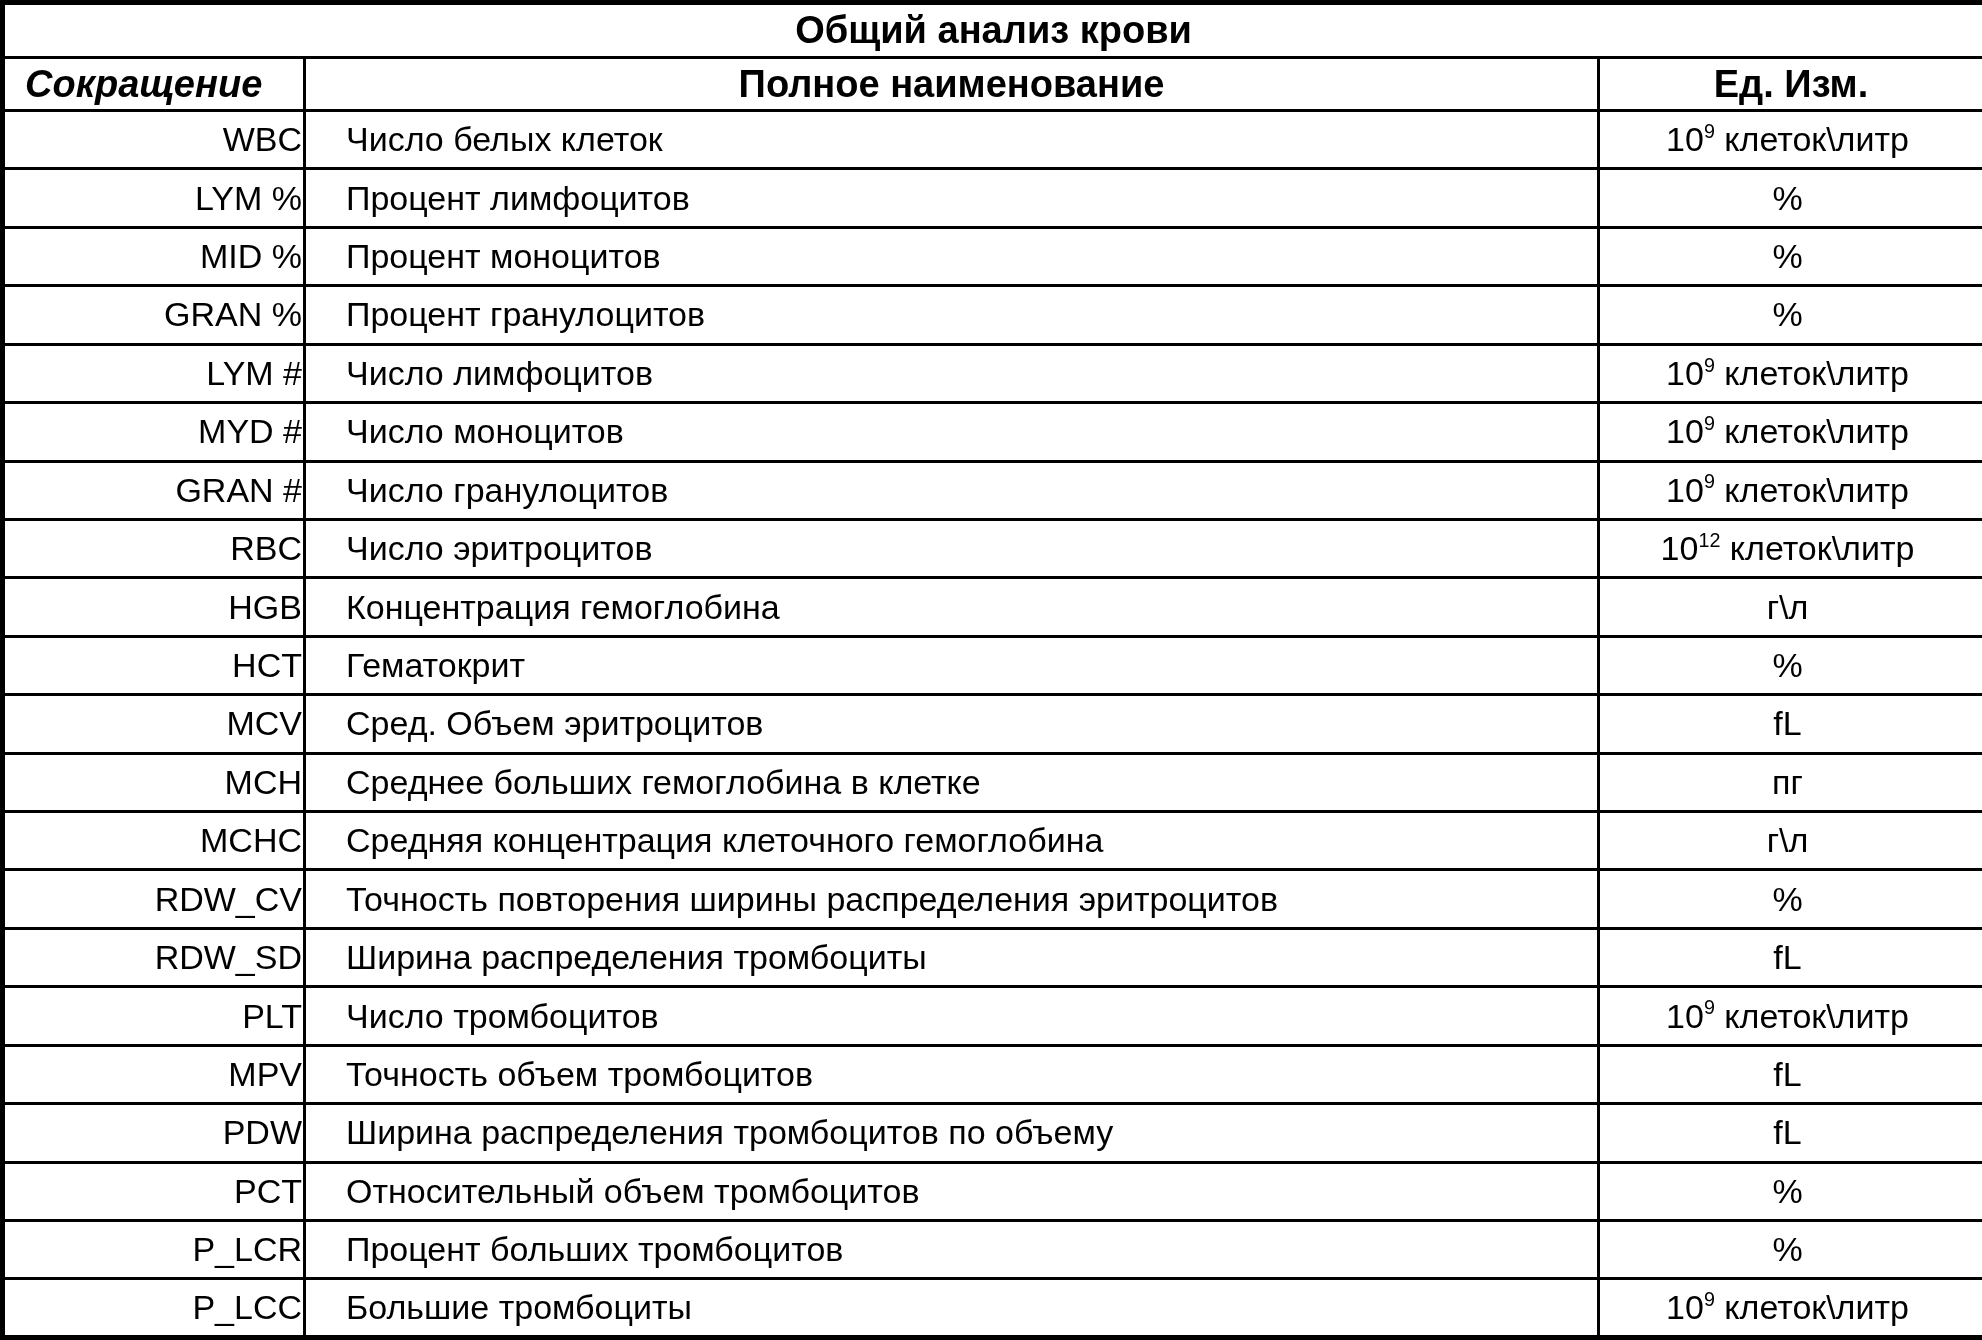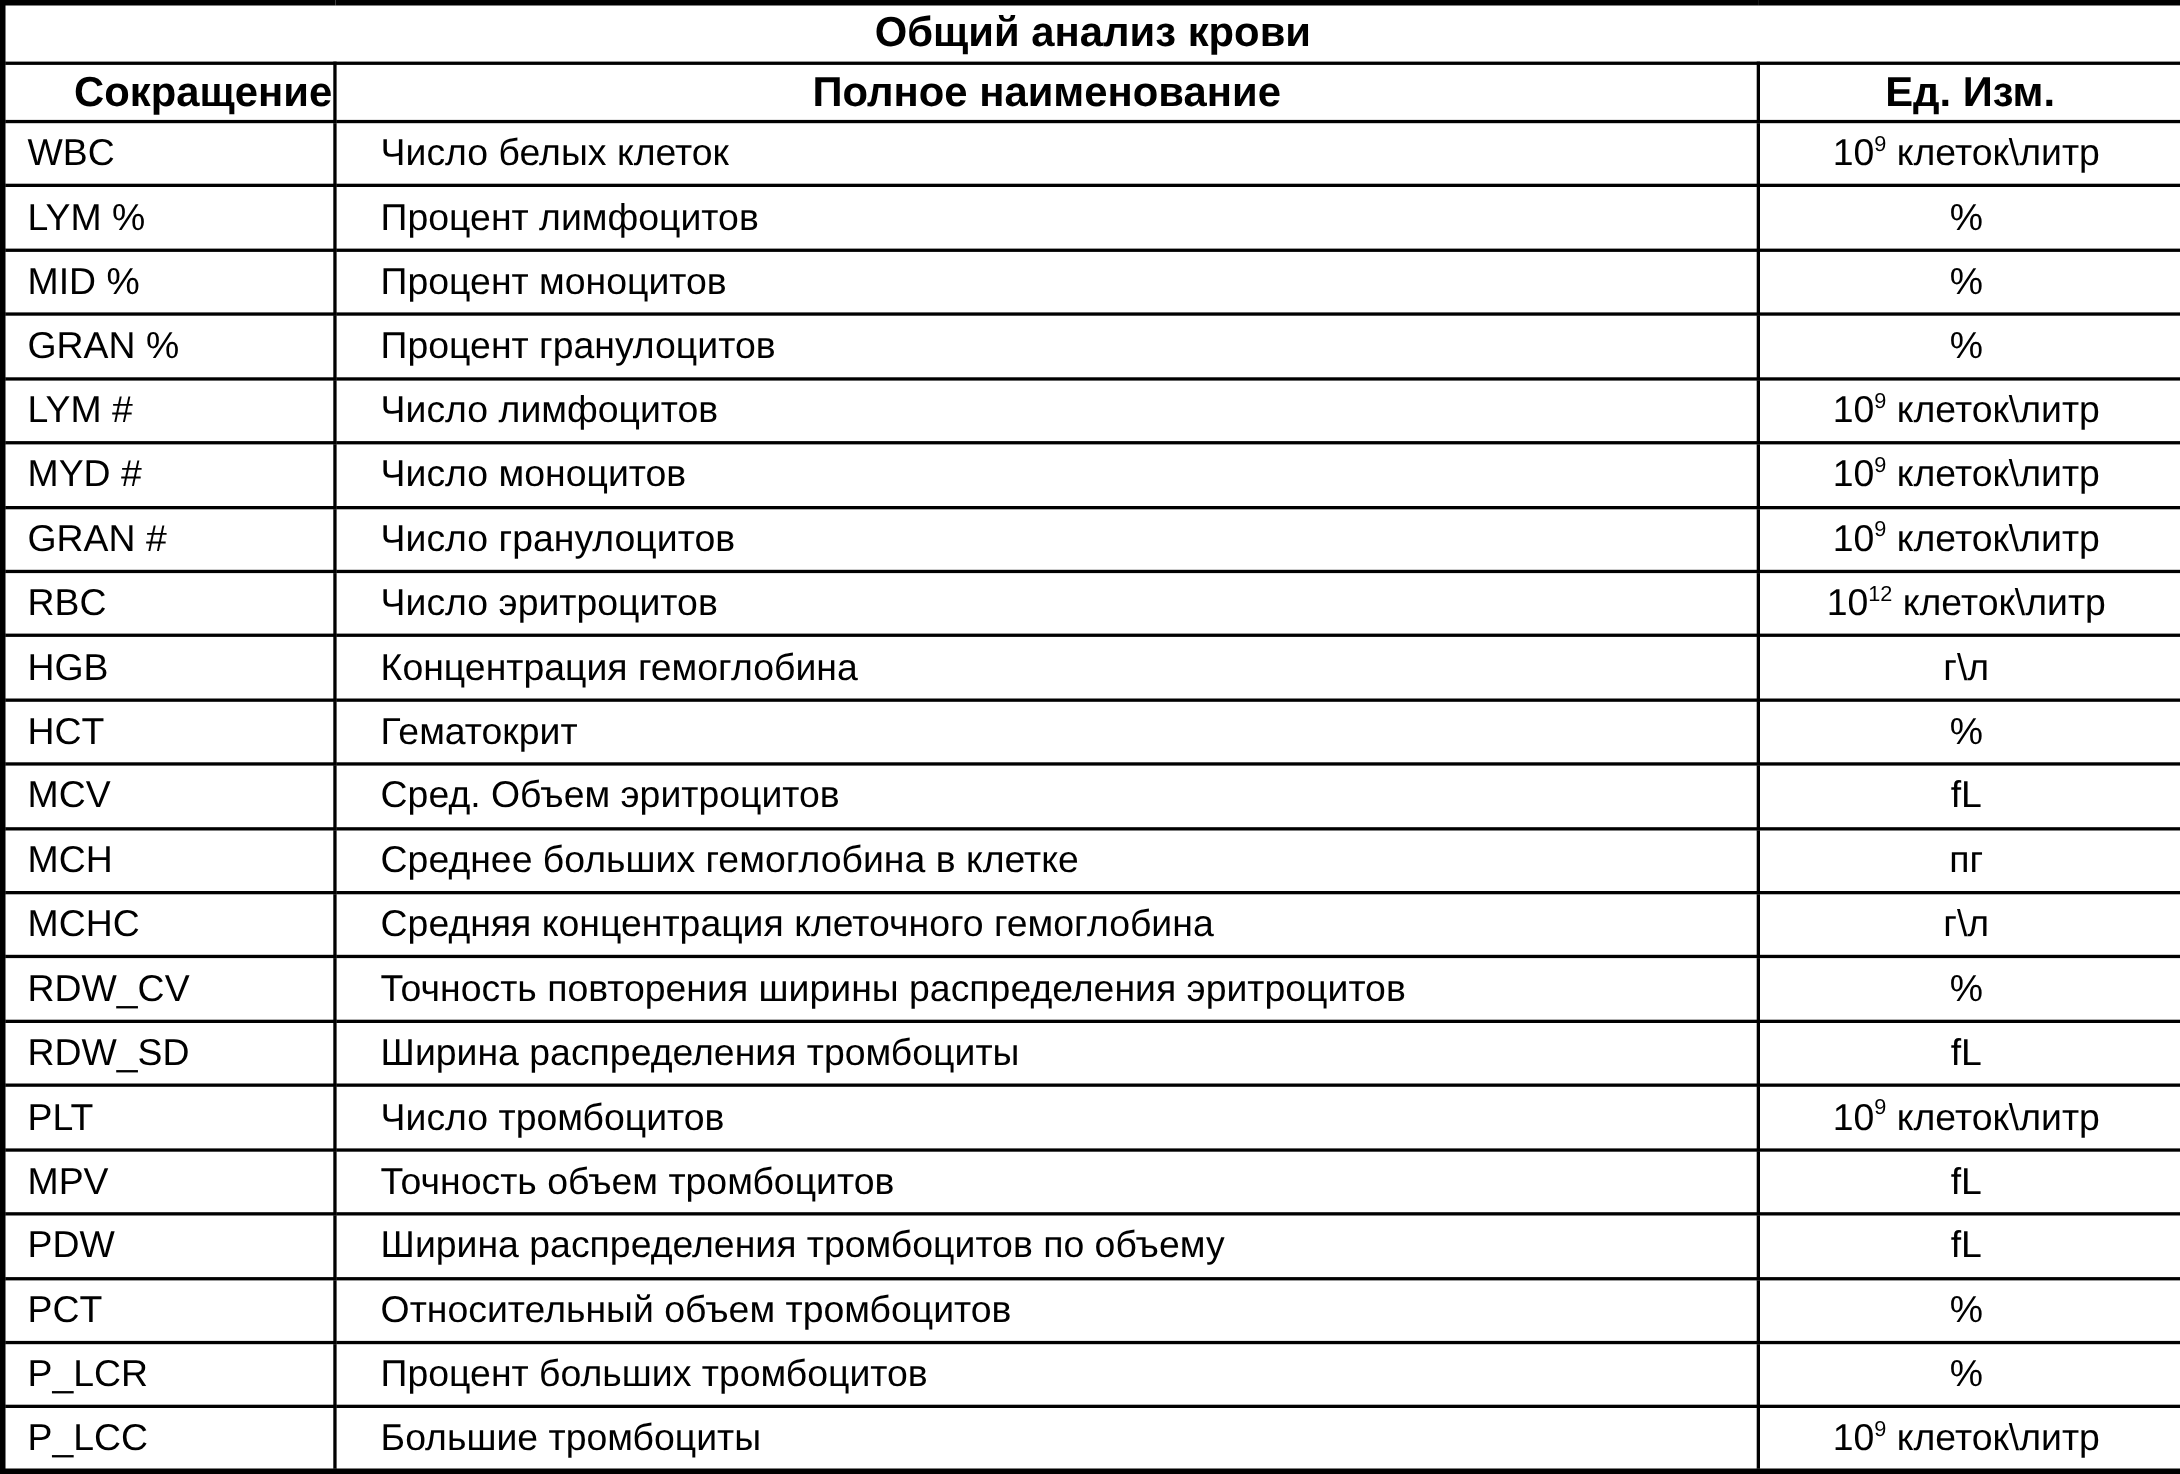--- a/index.html
+++ b/index.html
@@ -40,32 +40,33 @@
     font-weight: bold;
     text-align: center;
     border-bottom-width: 4px;
   }
   th {
     height: 53px;
     font-size: 38px;
     font-weight: bold;
   }
   .h-abbr {
-    text-align: right;
+    text-align: left;
     padding-left: 20px;
+    font-style: italic;
   }
   .h-name { text-align: center; }
   .h-unit { text-align: center; }
   tbody td {
     height: 58px;
     font-size: 34px;
     font-weight: normal;
   }
   .c-abbr {
-    text-align: left;
+    text-align: right;
     padding-left: 20px;
   }
   .c-name {
     text-align: left;
     padding-left: 40px;
   }
   .c-unit {
     text-align: center;
     padding-right: 8px;
   }

